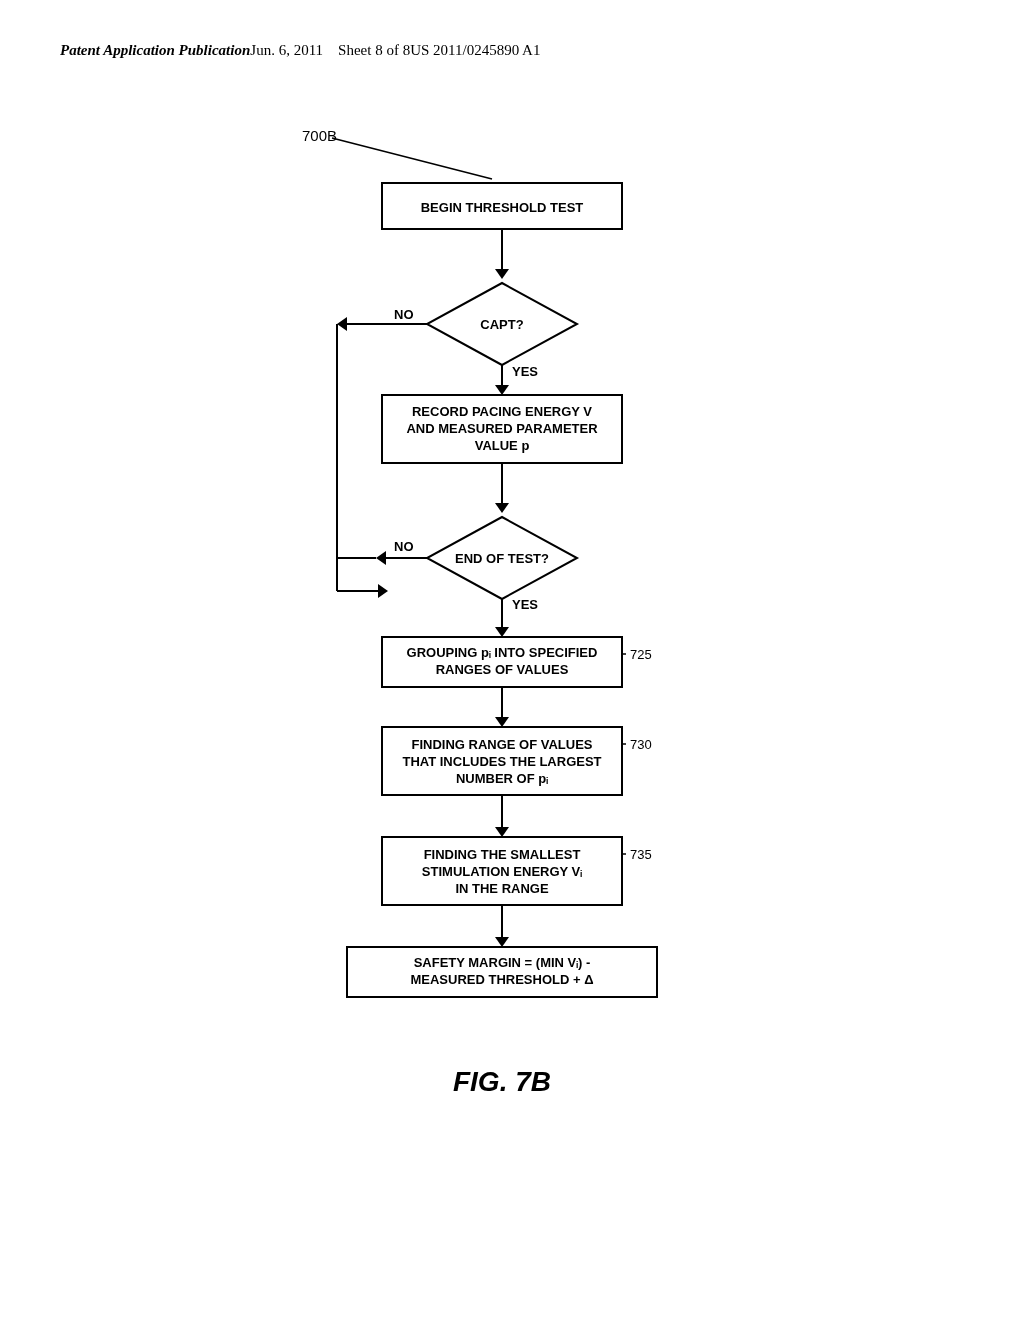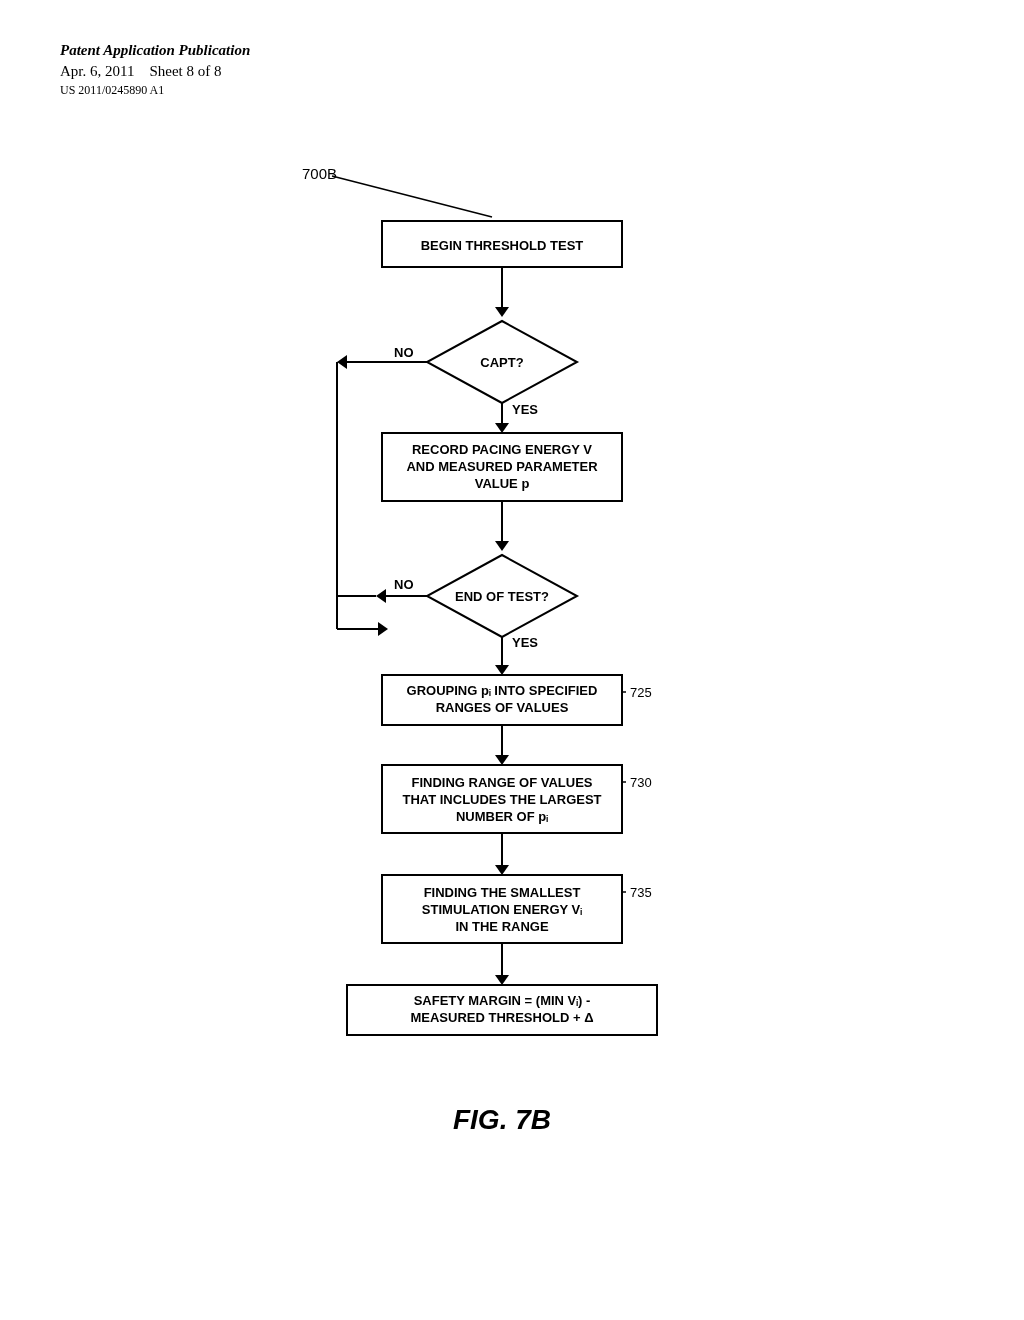--- a/index.html
+++ b/index.html
@@ -20,58 +20,57 @@
       padding: 40px 60px 60px 60px;
     }
 
     
     .header {
       display: flex;
       justify-content: flex-start;
       align-items: flex-start;
       margin-bottom: 30px;
       border-bottom: none;
-      flex-direction: column;
     }
 
     .header-left {
       font-size: 15px;
       font-weight: bold;
       font-style: italic;
       line-height: 1.4;
     }
 
     .header-center {
       font-size: 15px;
       text-align: center;
       line-height: 1.4;
     }
 
     .header-right {
-      font-size: 12px;
+      font-size: 15px;
       text-align: right;
       line-height: 1.4;
     }
 
     
     .svg-container {
       width: 700px;
       margin: 0 auto;
       text-align: center;
     }
   </style>
 </head>
 <body>
 
 <div class="page">
 
   <div class="header">
     <div class="header-left">Patent Application Publication</div>
     <div class="header-center">
-      <span>Apr. 6, 2011</span>&nbsp;&nbsp;&nbsp;
+      <span>Jun. 6, 2011</span>&nbsp;&nbsp;&nbsp;
       <span>Sheet 8 of 8</span>
     </div>
     <div class="header-right">US 2011/0245890 A1</div>
   </div>
 
   <div class="svg-container">
     <svg width="700" height="1130" viewBox="0 0 700 1130">
 
       <text x="140" y="50" font-family="Arial, sans-serif" font-size="15">700B</text>
 

